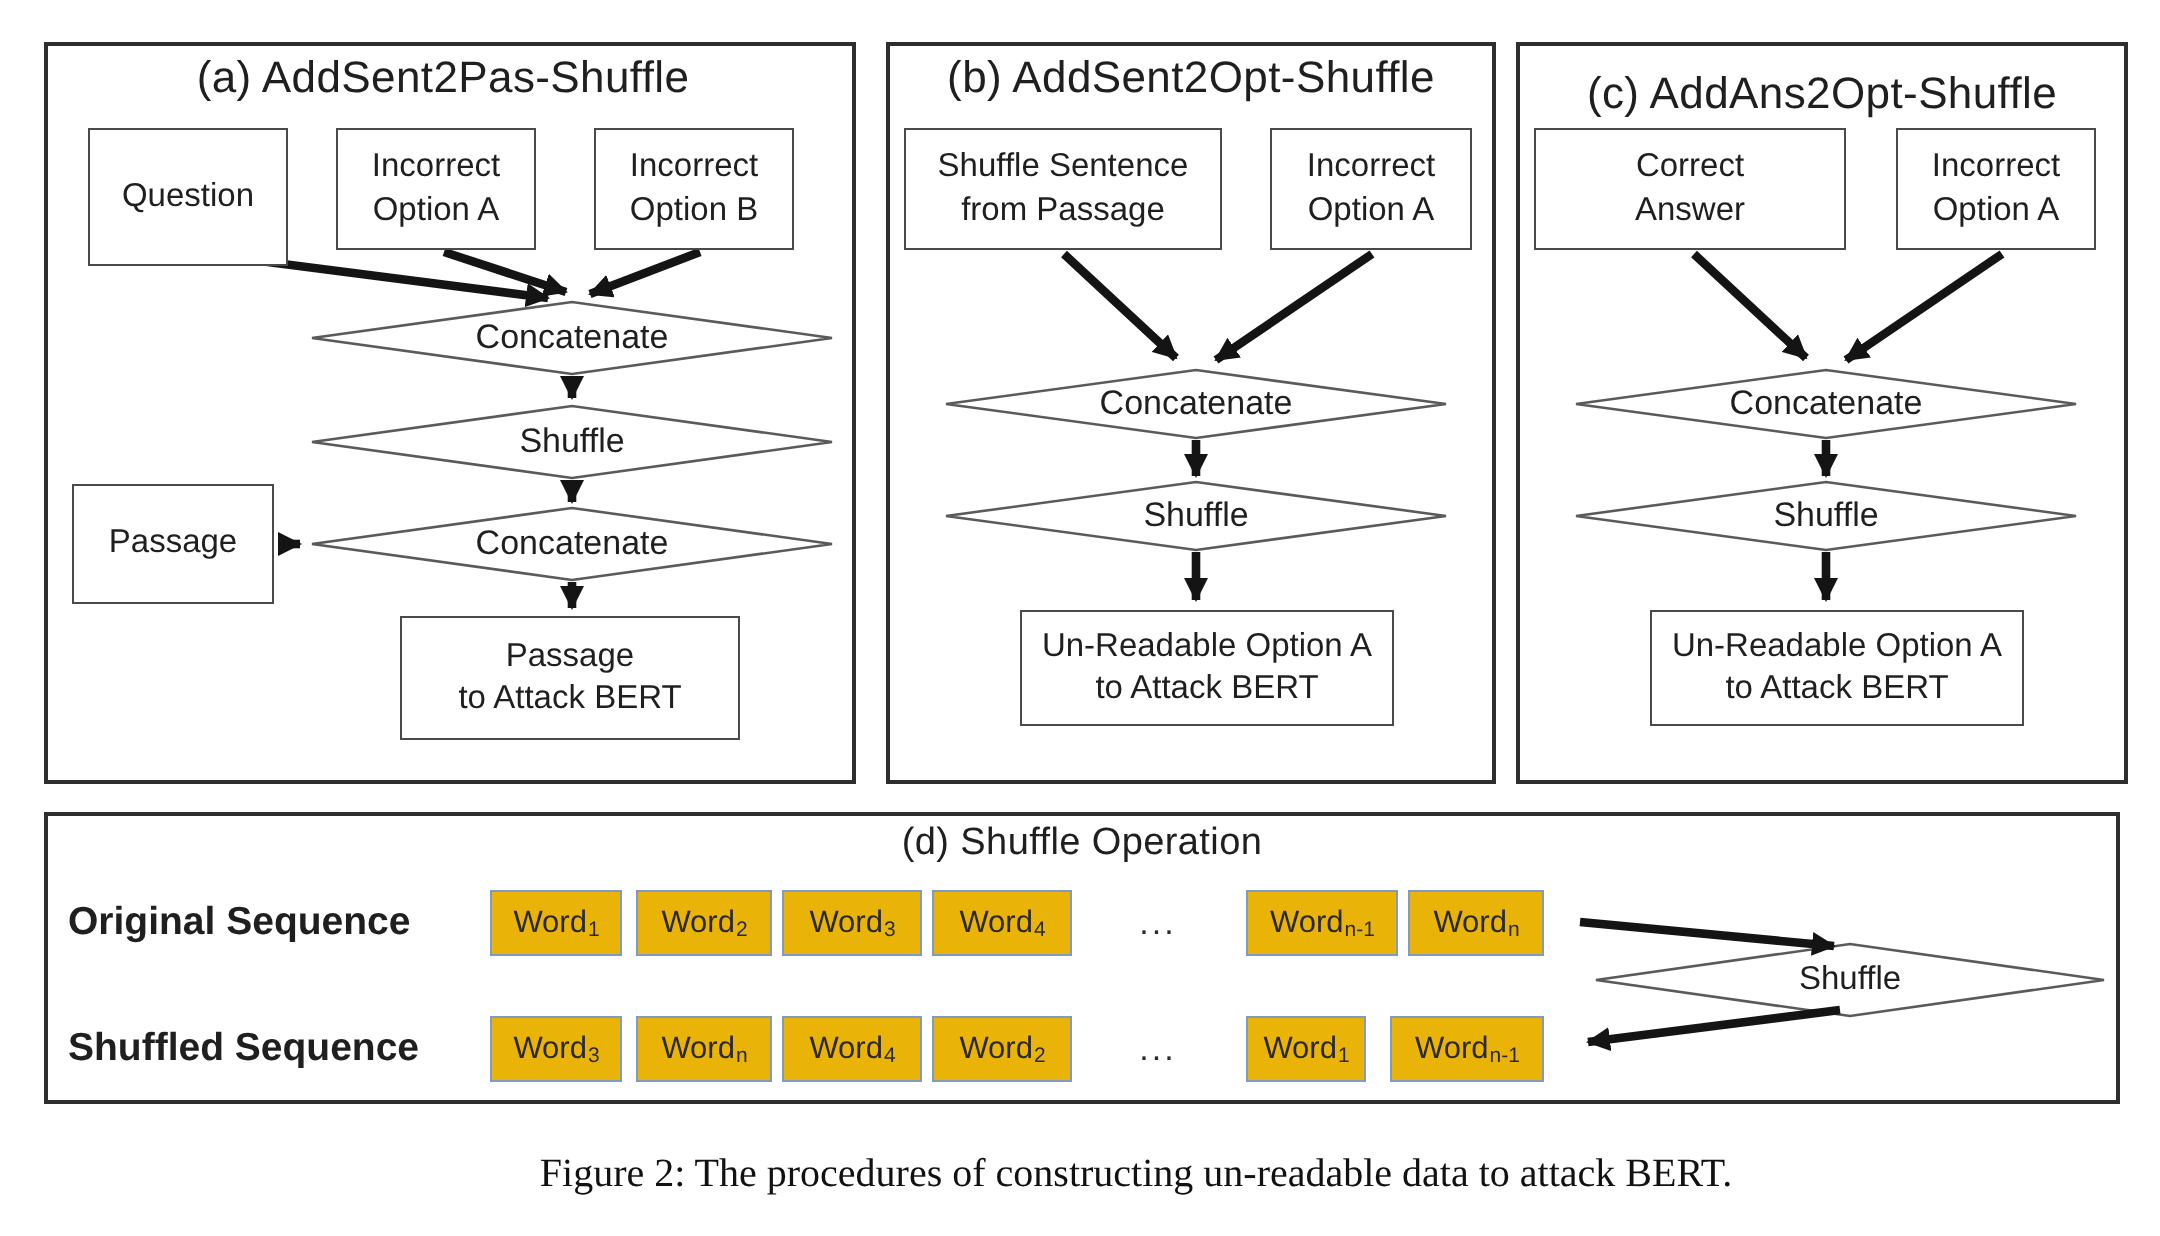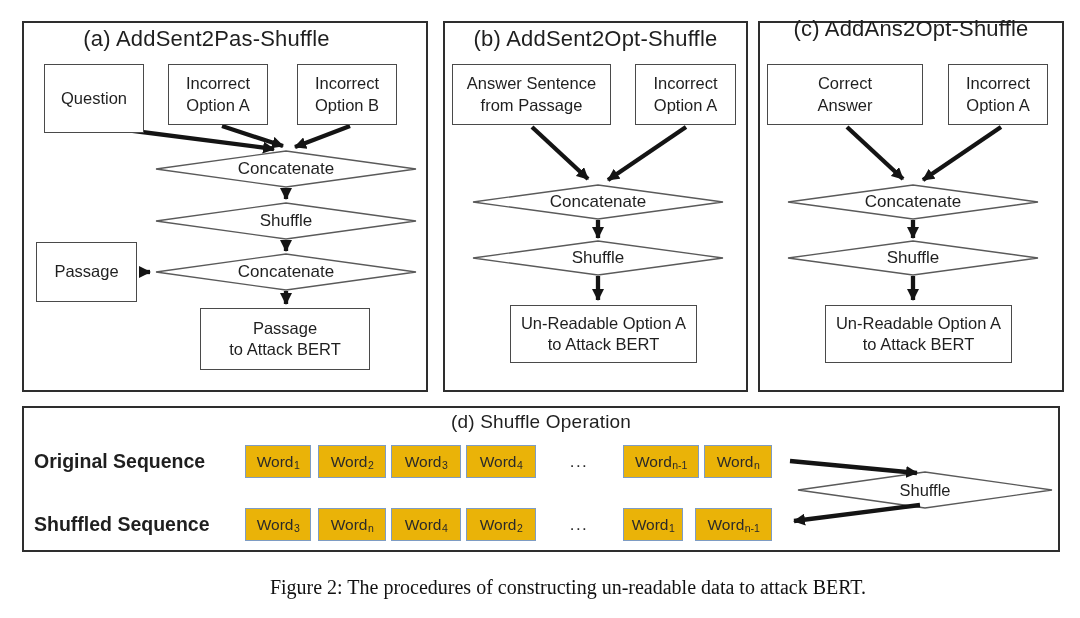--- a/index.html
+++ b/index.html
@@ -82,44 +82,44 @@
 
     <line class="arrow" x1="847" y1="127" x2="903" y2="179" marker-end="url(#ah)"></line>
     <line class="arrow" x1="1001" y1="127" x2="923" y2="180" marker-end="url(#ah)"></line>
     <line class="arrow" x1="913" y1="220" x2="913" y2="238" marker-end="url(#ah)"></line>
     <line class="arrow" x1="913" y1="276" x2="913" y2="300" marker-end="url(#ah)"></line>
 
     <line class="arrow" x1="790" y1="461" x2="917" y2="473" marker-end="url(#ah)"></line>
     <line class="arrow" x1="920" y1="505" x2="794" y2="521" marker-end="url(#ah)"></line>
   </svg>
 
-  <div class="panel-title" style="left:22px;top:26px;width:369px">(a) AddSent2Pas-Shuffle</div>
+  <div class="panel-title" style="left:37px;top:26px;width:369px">(a) AddSent2Pas-Shuffle</div>
   <div class="node" style="left:44px;top:64px;width:100px;height:69px">Question</div>
   <div class="node" style="left:168px;top:64px;width:100px;height:61px">Incorrect
 Option A</div>
   <div class="node" style="left:297px;top:64px;width:100px;height:61px">Incorrect
 Option B</div>
   <div class="dlabel" style="left:286px;top:169px">Concatenate</div>
   <div class="dlabel" style="left:286px;top:221px">Shuffle</div>
   <div class="node" style="left:36px;top:242px;width:101px;height:60px">Passage</div>
   <div class="dlabel" style="left:286px;top:272px">Concatenate</div>
   <div class="node" style="left:200px;top:308px;width:170px;height:62px">Passage
 to Attack BERT</div>
 
   <div class="panel-title" style="left:443px;top:26px;width:305px">(b) AddSent2Opt-Shuffle</div>
-  <div class="node" style="left:452px;top:64px;width:159px;height:61px">Answer Sentence
+  <div class="node" style="left:452px;top:64px;width:159px;height:61px">Shuffle Sentence
 from Passage</div>
   <div class="node" style="left:635px;top:64px;width:101px;height:61px">Incorrect
 Option A</div>
   <div class="dlabel" style="left:598px;top:202px">Concatenate</div>
   <div class="dlabel" style="left:598px;top:258px">Shuffle</div>
   <div class="node" style="left:510px;top:305px;width:187px;height:58px">Un-Readable Option A
 to Attack BERT</div>
 
-  <div class="panel-title" style="left:758px;top:16px;width:306px">(c) AddAns2Opt-Shuffle</div>
+  <div class="panel-title" style="left:758px;top:34px;width:306px">(c) AddAns2Opt-Shuffle</div>
   <div class="node" style="left:767px;top:64px;width:156px;height:61px">Correct
 Answer</div>
   <div class="node" style="left:948px;top:64px;width:100px;height:61px">Incorrect
 Option A</div>
   <div class="dlabel" style="left:913px;top:202px">Concatenate</div>
   <div class="dlabel" style="left:913px;top:258px">Shuffle</div>
   <div class="node" style="left:825px;top:305px;width:187px;height:58px">Un-Readable Option A
 to Attack BERT</div>
 
   <div class="panel-title" style="left:22px;top:411px;width:1038px;font-size:19px">(d) Shuffle Operation</div>

